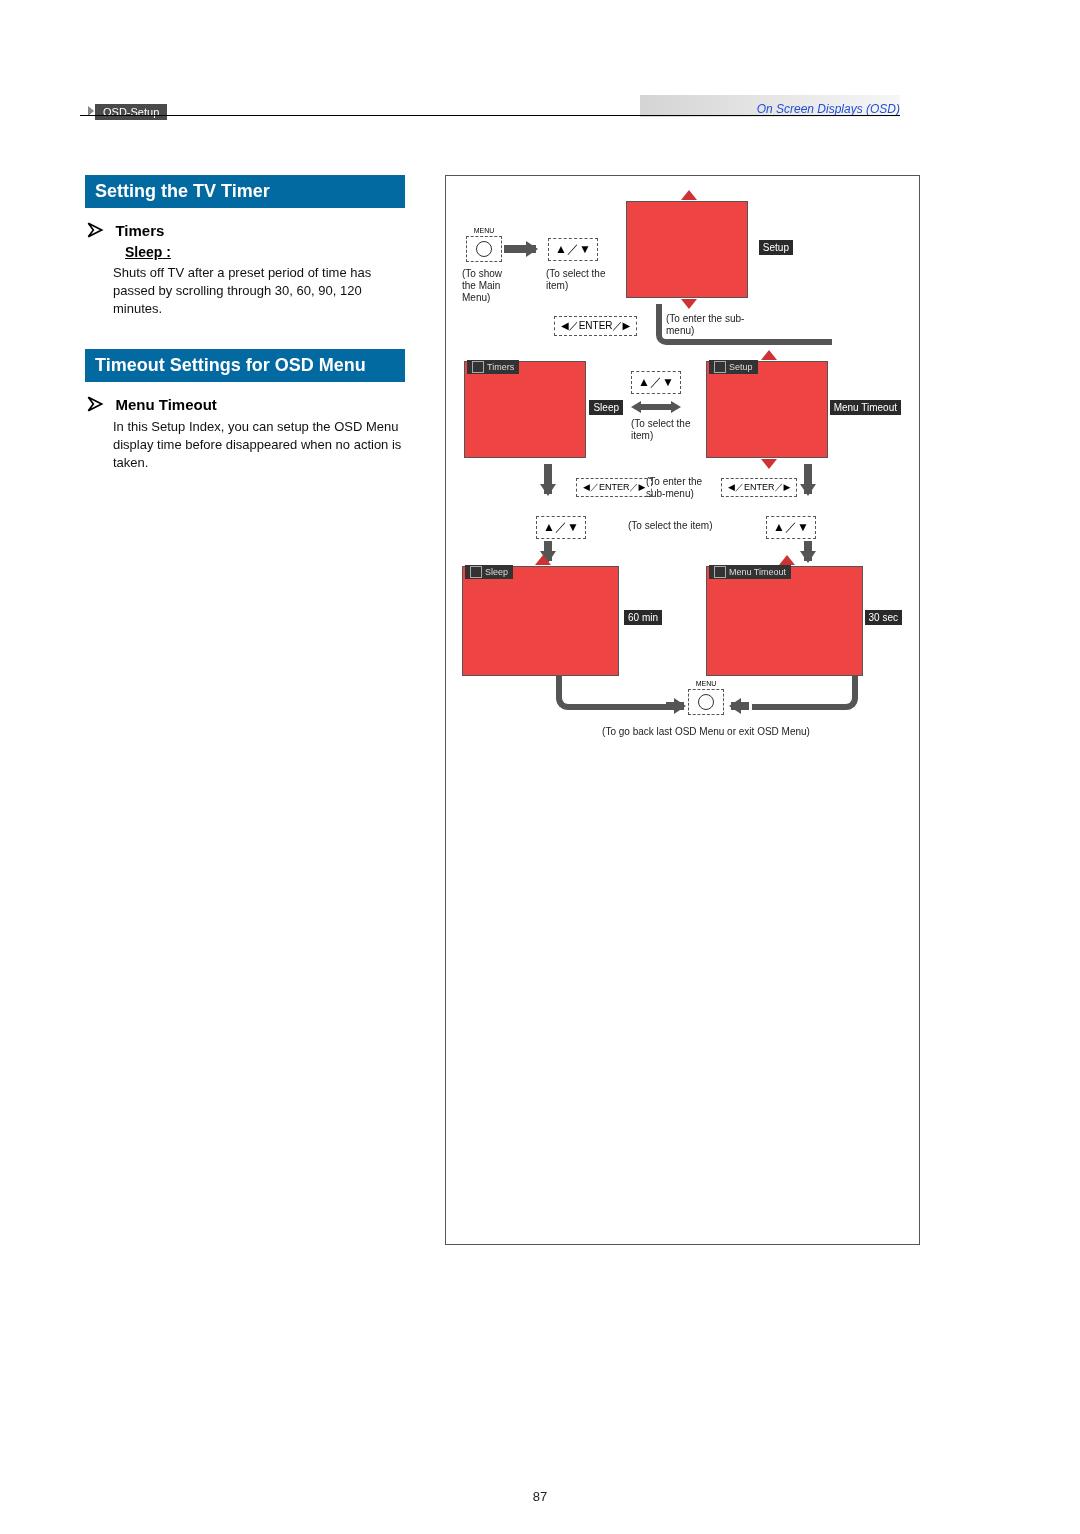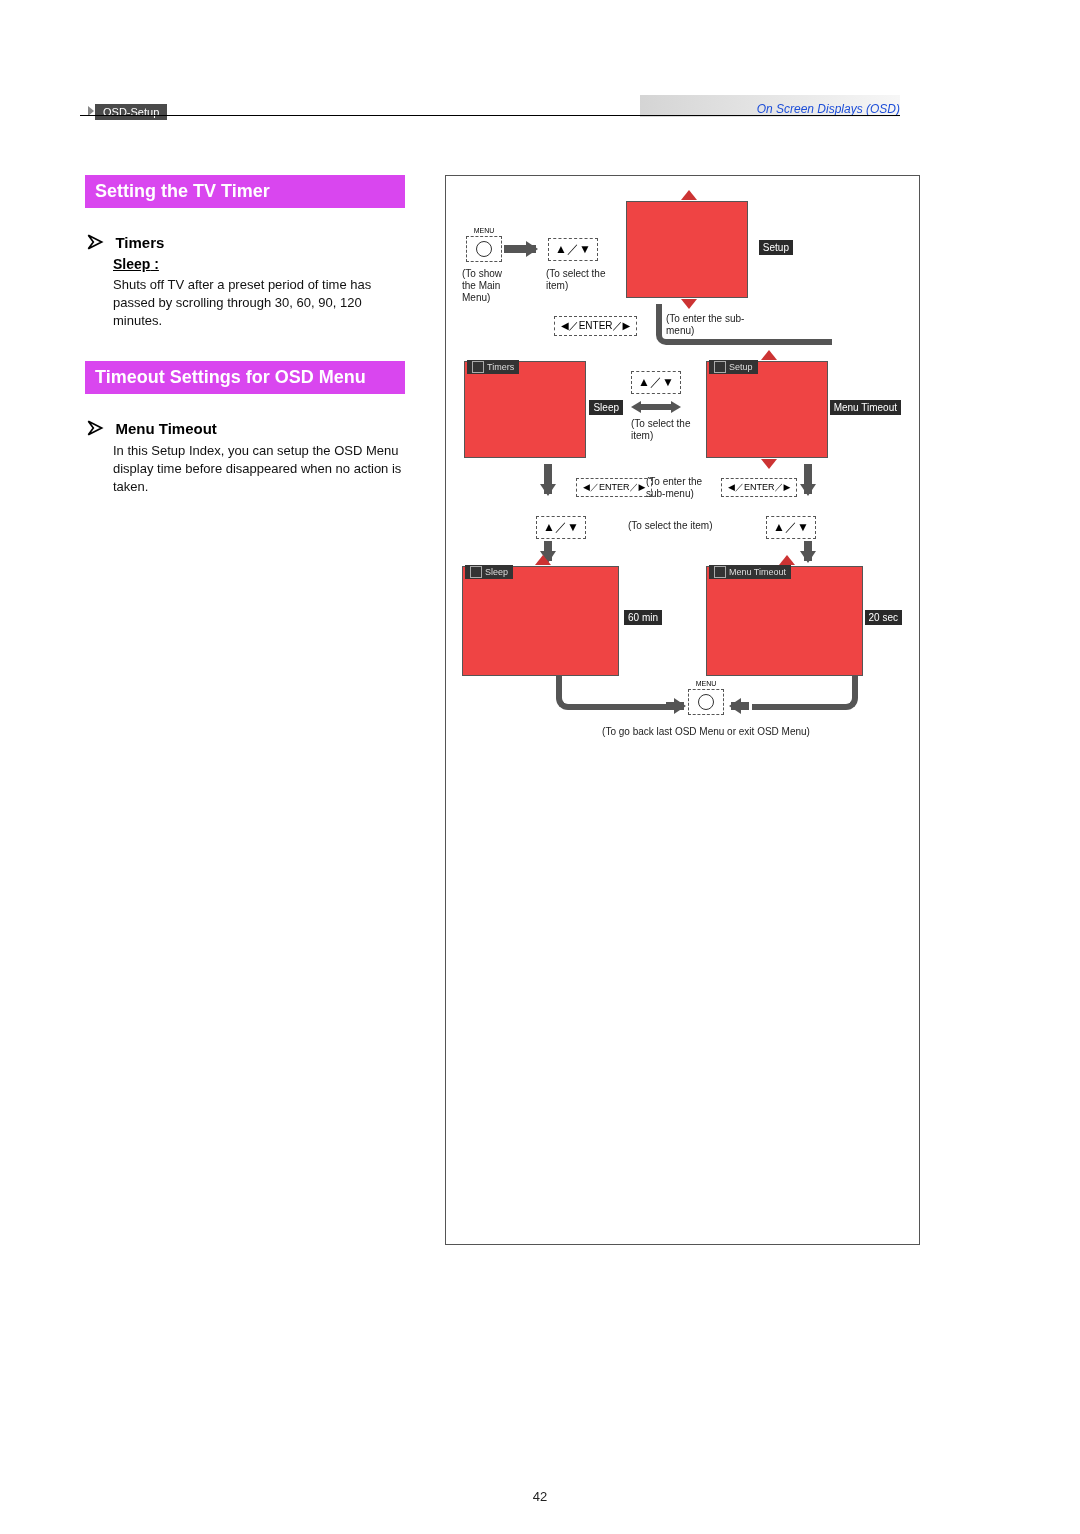--- a/index.html
+++ b/index.html
@@ -71,26 +71,26 @@
   position: absolute;
   left: 360px;
   top: 0;
   right: 0;
   border: 1.5px solid #555;
   height: 1070px;
   box-sizing: border-box;
   padding: 20px 10px 10px 10px;
 }
 .section-bar {
-  background: #d946ef;
+  background: #0369a1;
   color: #fff;
   font-weight: bold;
   font-size: 18px;
   padding: 6px 10px;
-  margin-bottom: 24px;
+  margin-bottom: 12px;
 }
 .sub-arrow {
   display: inline-block;
   vertical-align: middle;
   margin-right: 6px;
 }
 .sub-arrow svg { width: 20px; height: 20px; }
 .sub-title {
   font-weight: bold;
   font-size: 15px;
@@ -100,21 +100,21 @@
   font-size: 13px;
   line-height: 1.4;
   margin-left: 28px;
   margin-bottom: 22px;
   color: #111;
 }
 .mini-head {
   font-weight: bold;
   text-decoration: underline;
   font-size: 14px;
-  margin-left: 28px;
+  margin-left: 40px;
 }
 .diagram {
   position: relative;
   width: 100%;
   height: 100%;
 }
 .menu-icon {
   position: absolute;
   border: 1px dashed #555;
   width: 34px; height: 24px;
@@ -313,31 +313,31 @@
           <div class="side-label big" style="right:-44px">60 min</div>
         </div>
         <div class="thumb big" style="left:250px; top:370px">
           <div class="tab">
               <div class="mini-icon"></div>
               <span>Menu Timeout</span>
             </div>
           <div class="tri-u" style="left:72px; top:-12px"></div>
           <div class="tri-r" style="right:-12px; top:48px"></div>
           <div class="tri-l" style="left:-12px; top:48px"></div>
-          <div class="side-label big" style="right:-40px">20 sec</div>
+          <div class="side-label big" style="right:-40px">30 sec</div>
         </div>
 
         <div style="position:absolute; left:100px; top:480px; width:120px; height:28px; border-bottom:6px solid #555; border-left:6px solid #555; border-radius:0 0 0 12px"></div>
         <div class="arrow-h" style="left:210px; top:506px; width:18px;"></div>
         <div class="menu-icon" style="left:232px; top:493px;">
           <span style="position:absolute;top:-10px;font-size:7px">MENU</span>
           <div class="circ"></div>
         </div>
         <div class="arrow-h rev" style="left:275px; top:506px; width:18px;"></div>
         <div style="position:absolute; left:296px; top:480px; width:100px; height:28px; border-bottom:6px solid #555; border-right:6px solid #555; border-radius:0 0 12px 0"></div>
 
         <div class="cap" style="left:110px; top:530px; width:280px; text-align:center">(To go back last OSD Menu or exit OSD Menu)</div>
       </div>
     </div>
   </div>
 
-  <div class="page-num">42</div>
+  <div class="page-num">87</div>
 </div>
 
 </body></html>

